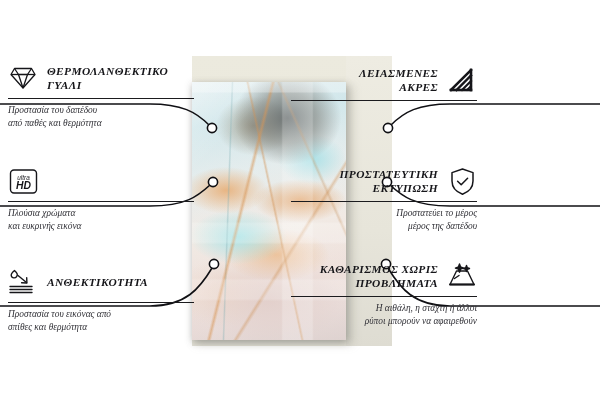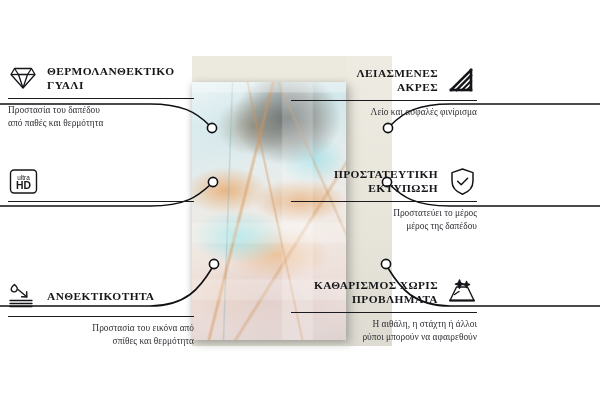--- a/index.html
+++ b/index.html
@@ -12,20 +12,21 @@
     background: #ffffff;
     font-family: "Liberation Serif", serif;
     overflow: hidden;
     position: relative;
   }
   .stage {
     position: absolute;
     inset: 0;
     width: 485px;
     height: 400px;
+    font-style: italic;
   }
 
   
   .backdrop-panel {
     position: absolute;
     left: 192px;
     top: 56px;
     width: 176px;
     height: 290px;
     background: linear-gradient(180deg, #eceade 0%, #e9e7dc 55%, #e4e2d8 100%);
@@ -207,41 +208,45 @@
     <div class="feat-head">
       <span class="feat-icon">
         <svg width="29" height="27" viewBox="0 0 29 27">
           <rect x="1.5" y="2" width="26" height="23" rx="3.5" ry="3.5" fill="none" stroke="#16161a" stroke-width="1.4"></rect>
           <text x="14.5" y="11.6" text-anchor="middle" font-family="Liberation Sans, sans-serif" font-size="6.4" fill="#16161a">ultra</text>
           <text x="14.5" y="21.4" text-anchor="middle" font-family="Liberation Sans, sans-serif" font-size="10.4" font-weight="bold" fill="#16161a">HD</text>
         </svg>
       </span>
     </div>
     <div class="feat-rule"></div>
-  </div>
-
-  <div class="feature left" style="top:280px;text-align:right;">
+    <div class="feat-desc">
+      <span>Πλούσια χρώματα</span><br>
+      <span>και ευκρινής εικόνα</span>
+    </div>
+  </div>
+
+  <div class="feature left" style="top:266px;">
     <div class="feat-head">
       <span class="feat-icon">
         <svg width="30" height="28" viewBox="0 0 30 28" fill="none" stroke="#16161a" stroke-width="1.4" stroke-linecap="round" stroke-linejoin="round">
           <path d="M6.5 2.5 C9.5 5 10 7 8.5 8.8 C7 10.5 4.2 10.1 3.4 8.2 C2.7 6.5 3.8 4.6 6.5 2.5 Z"></path>
           <path d="M10 7.5 L18.5 14.5"></path>
           <path d="M13.6 14.8 L18.9 15 L18.7 9.7"></path>
           <path d="M2 18.5 H24"></path>
           <path d="M2 21.5 H24"></path>
           <path d="M2 24.5 H24"></path>
         </svg>
       </span>
       <span class="feat-title">
         <span>ΑΝΘΕΚΤΙΚΟΤΗΤΑ</span><br>
       </span>
     </div>
     <div class="feat-rule"></div>
     <div class="feat-desc">
-      <span>Προστασία του εικόνα από</span><br>
+      <span>Προστασία του εικόνας από</span><br>
       <span>σπίθες και θερμότητα</span>
     </div>
   </div>
 
   <div class="feature right" style="top:64px;">
     <div class="feat-head">
       <span class="feat-icon">
         <svg width="28" height="26" viewBox="0 0 28 26" fill="none" stroke="#16161a" stroke-linecap="square">
           <path d="M3 23 L23 3" stroke-width="2.6"></path>
           <path d="M3 23 L3 23.2" stroke-width="0"></path>
@@ -251,23 +256,20 @@
           <path d="M3 23 L23 23" stroke-width="2.6"></path>
           <path d="M23 3 L23 23" stroke-width="2.6"></path>
         </svg>
       </span>
       <span class="feat-title">
         <span>ΛΕΙΑΣΜΕΝΕΣ</span><br>
         <span>ΑΚΡΕΣ</span>
       </span>
     </div>
     <div class="feat-rule"></div>
-    <div class="feat-desc">
-      <span>Λείο και ασφαλές φινίρισμα</span>
-    </div>
   </div>
 
   <div class="feature right" style="top:165px;">
     <div class="feat-head">
       <span class="feat-icon">
         <svg width="27" height="29" viewBox="0 0 27 29" fill="none" stroke="#16161a" stroke-width="1.5" stroke-linecap="round" stroke-linejoin="round">
           <path d="M13.5 2 L24 5.6 V14 C24 20.5 19.4 25 13.5 27.2 C7.6 25 3 20.5 3 14 V5.6 Z"></path>
           <path d="M8.6 14.2 L12.2 17.8 L18.6 11.2"></path>
         </svg>
       </span>
@@ -276,21 +278,21 @@
         <span>ΕΚΤΥΠΩΣΗ</span>
       </span>
     </div>
     <div class="feat-rule"></div>
     <div class="feat-desc">
       <span>Προστατεύει το μέρος</span><br>
       <span>μέρος της δαπέδου</span>
     </div>
   </div>
 
-  <div class="feature right" style="top:276px;">
+  <div class="feature right" style="top:260px;">
     <div class="feat-head">
       <span class="feat-icon">
         <svg width="30" height="28" viewBox="0 0 30 28" fill="none" stroke="#16161a" stroke-width="1.4" stroke-linecap="round" stroke-linejoin="round">
           <path d="M3 22.5 L9.5 9 L20.5 9 L27 22.5 Z"></path>
           <path d="M3 22.5 H27" stroke-width="2"></path>
           <path d="M12.5 2 L13.6 5 L16.6 6.1 L13.6 7.2 L12.5 10.2 L11.4 7.2 L8.4 6.1 L11.4 5 Z" fill="#16161a"></path>
           <path d="M19.5 3.5 L20.3 5.7 L22.5 6.5 L20.3 7.3 L19.5 9.5 L18.7 7.3 L16.5 6.5 L18.7 5.7 Z" fill="#16161a"></path>
           <path d="M7.5 16.5 L12 13.5"></path>
         </svg>
       </span>

